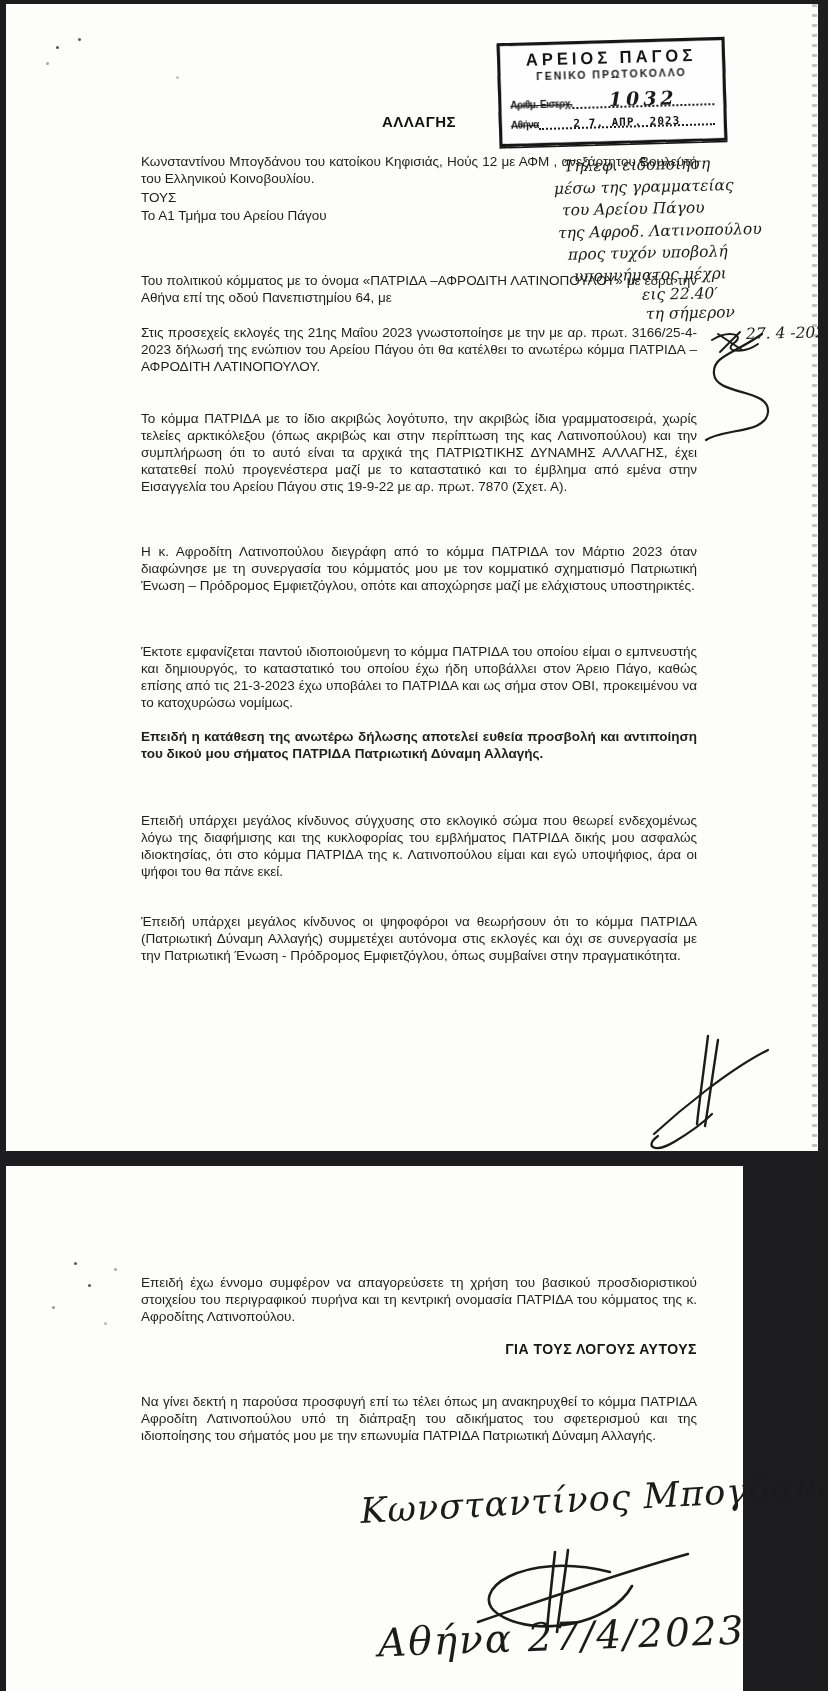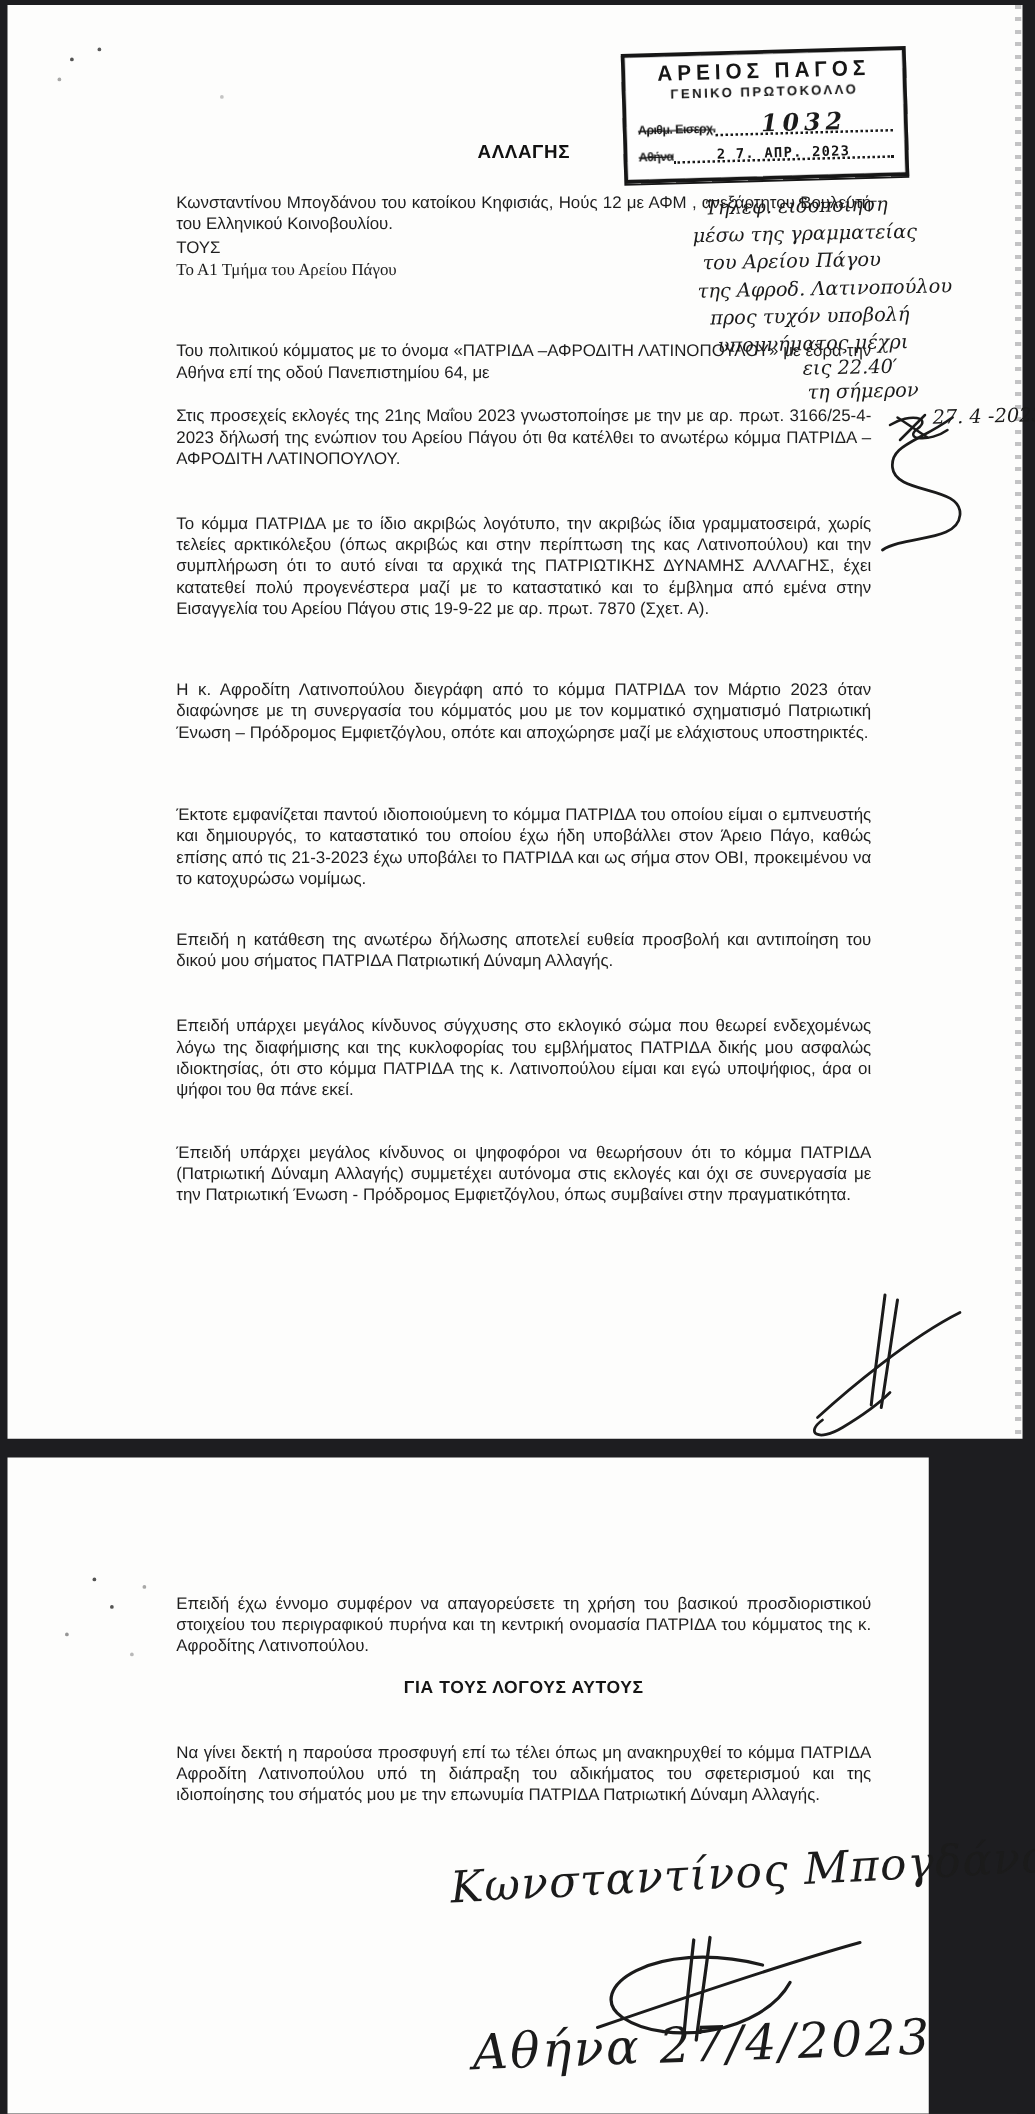--- a/index.html
+++ b/index.html
@@ -62,28 +62,28 @@
       </div>
       <div class="stamp-row">
         <span class="stamp-label">Αθήνα</span>
         <span class="stamp-dots"><span class="stamp-date">2 7. ΑΠΡ. 2023</span></span>
       </div>
     </div>
 
     <div class="doc-title" style="top:109px;">ΑΛΛΑΓΗΣ</div>
     <div class="para" style="top:149px;">Κωνσταντίνου Μπογδάνου του κατοίκου Κηφισιάς, Ηούς 12 με ΑΦΜ , ανεξάρτητου Βουλευτή του Ελληνικού Κοινοβουλίου.</div>
     <div class="line" style="top:186px;">ΤΟΥΣ</div>
-    <div class="line" style="top:204px;font-family:Liberation Serif, serif;">Το Α1 Τμήμα του Αρείου Πάγου</div>
+    <div class="line" style="top:204px;">Το Α1 Τμήμα του Αρείου Πάγου</div>
 
     <div class="para" style="top:268px;">Του πολιτικού κόμματος με το όνομα «ΠΑΤΡΙΔΑ –ΑΦΡΟΔΙΤΗ ΛΑΤΙΝΟΠΟΥΛΟΥ» με έδρα την Αθήνα επί της οδού Πανεπιστημίου 64, με</div>
     <div class="para" style="top:320px;">Στις προσεχείς εκλογές της 21ης Μαΐου 2023 γνωστοποίησε με την με αρ. πρωτ. 3166/25-4-2023 δήλωσή της ενώπιον του Αρείου Πάγου ότι θα κατέλθει το ανωτέρω κόμμα ΠΑΤΡΙΔΑ – ΑΦΡΟΔΙΤΗ ΛΑΤΙΝΟΠΟΥΛΟΥ.</div>
     <div class="para" style="top:406px;">Το κόμμα ΠΑΤΡΙΔΑ με το ίδιο ακριβώς λογότυπο, την ακριβώς ίδια γραμματοσειρά, χωρίς τελείες αρκτικόλεξου (όπως ακριβώς και στην περίπτωση της κας Λατινοπούλου)  και την συμπλήρωση ότι το αυτό είναι τα αρχικά της ΠΑΤΡΙΩΤΙΚΗΣ ΔΥΝΑΜΗΣ ΑΛΛΑΓΗΣ, έχει κατατεθεί πολύ προγενέστερα μαζί με το καταστατικό και το έμβλημα από εμένα στην Εισαγγελία του Αρείου Πάγου στις 19-9-22 με αρ. πρωτ. 7870 (Σχετ. Α).</div>
     <div class="para" style="top:539px;">Η κ. Αφροδίτη Λατινοπούλου διεγράφη από το κόμμα ΠΑΤΡΙΔΑ τον Μάρτιο 2023 όταν διαφώνησε με τη συνεργασία του κόμματός μου με τον κομματικό σχηματισμό Πατριωτική Ένωση – Πρόδρομος Εμφιετζόγλου, οπότε και αποχώρησε μαζί με ελάχιστους υποστηρικτές.</div>
     <div class="para" style="top:639px;">Έκτοτε εμφανίζεται παντού ιδιοποιούμενη το κόμμα ΠΑΤΡΙΔΑ του οποίου είμαι ο εμπνευστής και δημιουργός, το καταστατικό του οποίου έχω ήδη υποβάλλει στον Άρειο Πάγο, καθώς επίσης από τις 21-3-2023  έχω υποβάλει το  ΠΑΤΡΙΔΑ και ως σήμα στον ΟΒΙ, προκειμένου να το κατοχυρώσω νομίμως.</div>
-    <div class="para" style="top:739px;">Επειδή η κατάθεση της ανωτέρω δήλωσης αποτελεί ευθεία προσβολή και αντιποίηση του δικού μου σήματος ΠΑΤΡΙΔΑ Πατριωτική Δύναμη Αλλαγής.</div>
+    <div class="para" style="top:724px;font-weight:bold;">Επειδή η κατάθεση της ανωτέρω δήλωσης αποτελεί ευθεία προσβολή και αντιποίηση του δικού μου σήματος ΠΑΤΡΙΔΑ Πατριωτική Δύναμη Αλλαγής.</div>
     <div class="para" style="top:808px;">Επειδή υπάρχει μεγάλος κίνδυνος σύγχυσης στο εκλογικό σώμα που θεωρεί ενδεχομένως λόγω της διαφήμισης και της κυκλοφορίας του εμβλήματος ΠΑΤΡΙΔΑ δικής μου ασφαλώς ιδιοκτησίας, ότι στο κόμμα ΠΑΤΡΙΔΑ της κ. Λατινοπούλου είμαι και εγώ υποψήφιος, άρα οι ψήφοι του θα πάνε εκεί.</div>
     <div class="para" style="top:909px;">Έπειδή υπάρχει μεγάλος κίνδυνος οι ψηφοφόροι να θεωρήσουν ότι το κόμμα ΠΑΤΡΙΔΑ (Πατριωτική Δύναμη Αλλαγής) συμμετέχει αυτόνομα στις εκλογές και όχι σε συνεργασία με την Πατριωτική Ένωση - Πρόδρομος Εμφιετζόγλου, όπως συμβαίνει στην πραγματικότητα.</div>
 
     <div>
       <div class="hand note-line" style="left:558px;top:152px;">Τηλεφ. ειδοποίηση</div>
       <div class="hand note-line" style="left:548px;top:174px;">μέσω της γραμματείας</div>
       <div class="hand note-line" style="left:556px;top:196px;">του Αρείου Πάγου</div>
       <div class="hand note-line" style="left:552px;top:218px;">της Αφροδ. Λατινοπούλου</div>
       <div class="hand note-line" style="left:562px;top:240px;">προς τυχόν υποβολή</div>
       <div class="hand note-line" style="left:568px;top:262px;">υπομνήματος μέχρι</div>
@@ -103,21 +103,21 @@
       <path d="M74,10 C69,42 64,78 61,96" stroke-width="2.4"></path>
       <path d="M10,104 C34,82 84,40 124,20" stroke-width="2.2"></path>
       <path d="M14,106 C0,116 10,124 30,112 C50,100 60,92 68,84" stroke-width="2.2"></path>
     </svg>
   </div>
 
   <div class="page" id="page2">
     <div class="speck" style="left:68px;top:96px;box-shadow:14px 22px 0 #2a2a2a, 40px 6px 0 rgba(40,40,40,.5), -22px 44px 0 rgba(40,40,40,.6), 30px 60px 0 rgba(40,40,40,.4);"></div>
 
     <div class="para" style="top:108px;">Επειδή έχω έννομο συμφέρον να απαγορεύσετε τη χρήση του βασικού προσδιοριστικού στοιχείου του περιγραφικού πυρήνα και τη κεντρική ονομασία ΠΑΤΡΙΔΑ του κόμματος της κ. Αφροδίτης Λατινοπούλου.</div>
-    <div class="center-head" style="top:175px;">ΓΙΑ ΤΟΥΣ ΛΟΓΟΥΣ ΑΥΤΟΥΣ</div>
+    <div class="center-head" style="top:175px;text-align:right;">ΓΙΑ ΤΟΥΣ ΛΟΓΟΥΣ ΑΥΤΟΥΣ</div>
     <div class="para" style="top:227px;">Να γίνει δεκτή η παρούσα προσφυγή επί τω τέλει όπως μη ανακηρυχθεί το κόμμα  ΠΑΤΡΙΔΑ  Αφροδίτη Λατινοπούλου υπό τη διάπραξη του αδικήματος του σφετερισμού και της ιδιοποίησης του σήματός μου με την επωνυμία ΠΑΤΡΙΔΑ Πατριωτική Δύναμη Αλλαγής.</div>
 
     <div class="hand big-name" style="left:354px;top:312px;">Κωνσταντίνος Μπογδάνος</div>
 
     <svg class="sig-svg" style="left:452px;top:378px;" width="236" height="96" viewBox="0 0 236 96">
       <path d="M152,28 C64,6 8,48 40,70 C76,94 152,82 174,42" stroke-width="2.6"></path>
       <path d="M97,8 C94,36 91,62 89,86" stroke-width="2.6"></path>
       <path d="M110,6 C106,38 102,64 99,88" stroke-width="2.6"></path>
       <path d="M20,78 C84,56 172,26 230,10" stroke-width="2.4"></path>
     </svg>

